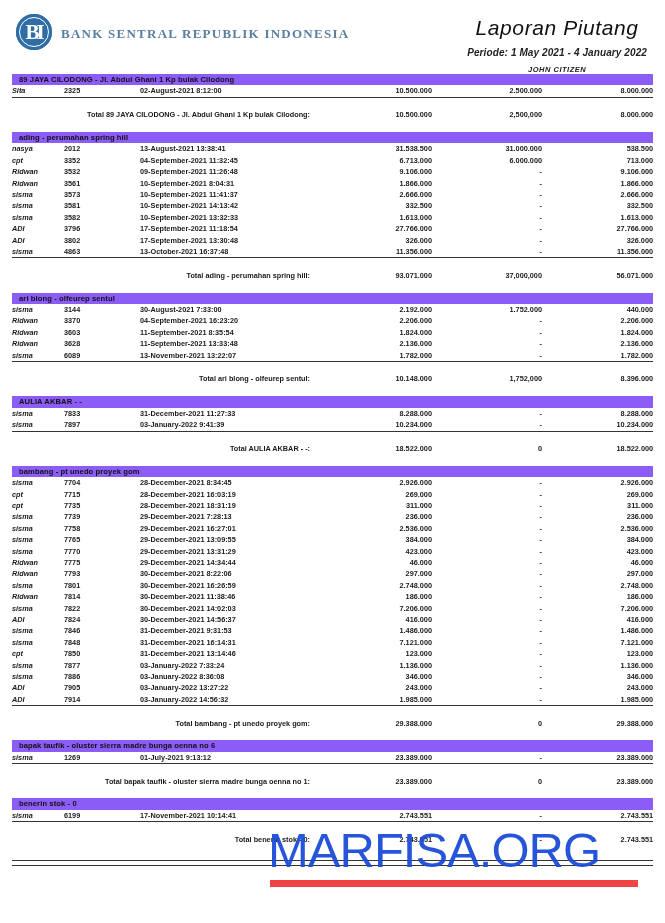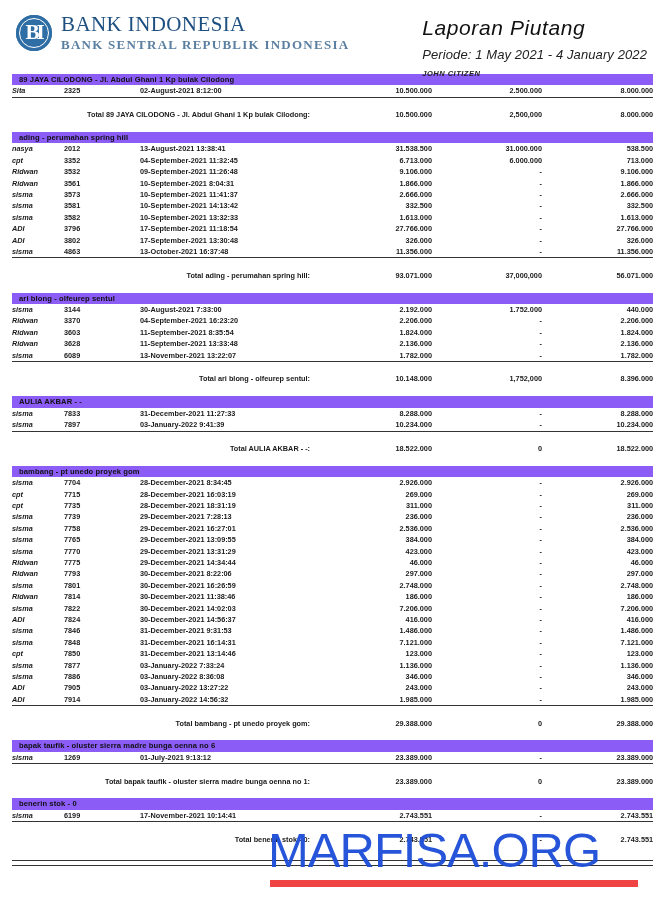--- a/index.html
+++ b/index.html
@@ -20,24 +20,24 @@
            box-shadow:inset 0 0 0 2px #2f6ea5;}
   .bi-logo .ring{position:absolute;inset:3px;border-radius:50%;border:1.5px solid #ffffff;}
   .bi-logo .mono{position:absolute;inset:0;display:flex;align-items:center;justify-content:center;
                  color:#ffffff;font-family:"Liberation Serif","DejaVu Serif",serif;font-weight:bold;
                  font-size:21px;letter-spacing:-3px;padding-right:1px;}
   .brand-text{display:flex;flex-direction:column;justify-content:center;line-height:1;}
   .brand-main{font-family:"Liberation Serif","DejaVu Serif",serif;font-size:21px;letter-spacing:.4px;
               color:#1d4f80;font-weight:normal;}
   .brand-sub{font-size:13px;letter-spacing:1.25px;color:#5a7fa0;margin-top:3px;font-weight:bold;font-family:Liberation Serif, serif;}
 
-  .title-block{text-align:left;padding-top:2px;padding-right:4px;}
+  .title-block{text-align:center;padding-top:2px;padding-right:4px;}
   .rep-title{font-family:"Liberation Sans","DejaVu Sans",sans-serif;font-style:italic;
              font-size:21px;letter-spacing:.6px;color:#111;}
-  .rep-period{font-size:13px;font-style:italic;font-weight:normal;color:#222;margin-top:7px;letter-spacing:.1px;}
+  .rep-period{font-size:10px;font-style:italic;font-weight:bold;color:#222;margin-top:7px;letter-spacing:.1px;}
   .rep-user{font-size:7.5px;font-style:italic;font-weight:bold;color:#222;margin-top:7px;letter-spacing:.5px;}
 
   
   table.rpt{width:100%;border-collapse:collapse;table-layout:fixed;}
   table.rpt td{font-size:7.3px;padding:0;vertical-align:bottom;line-height:11.4px;height:11.4px;}
   col.c-name{width:52px;}
   col.c-doc{width:76px;}
   col.c-date{width:170px;}
   col.c-amt{width:122px;}
   col.c-pay{width:110px;}
@@ -75,21 +75,20 @@
 
 <div class="page">
 
   <div class="header">
     <div class="brand">
       <div class="bi-logo" style="background: rgb(47, 110, 165);">
         <div class="ring"></div>
         <div class="mono">BI</div>
       </div>
       <div class="brand-text">
-        <div class="brand-main" style="color: rgb(29, 79, 128);">BANK INDONESIA</div>
         <div class="brand-sub">BANK SENTRAL REPUBLIK INDONESIA</div>
       </div>
     </div>
     <div class="title-block">
       <div class="rep-title">Laporan  Piutang</div>
       <div class="rep-period">Periode: 1 May 2021 - 4 January 2022</div>
       <div class="rep-user">JOHN CITIZEN</div>
     </div>
   </div>
 

